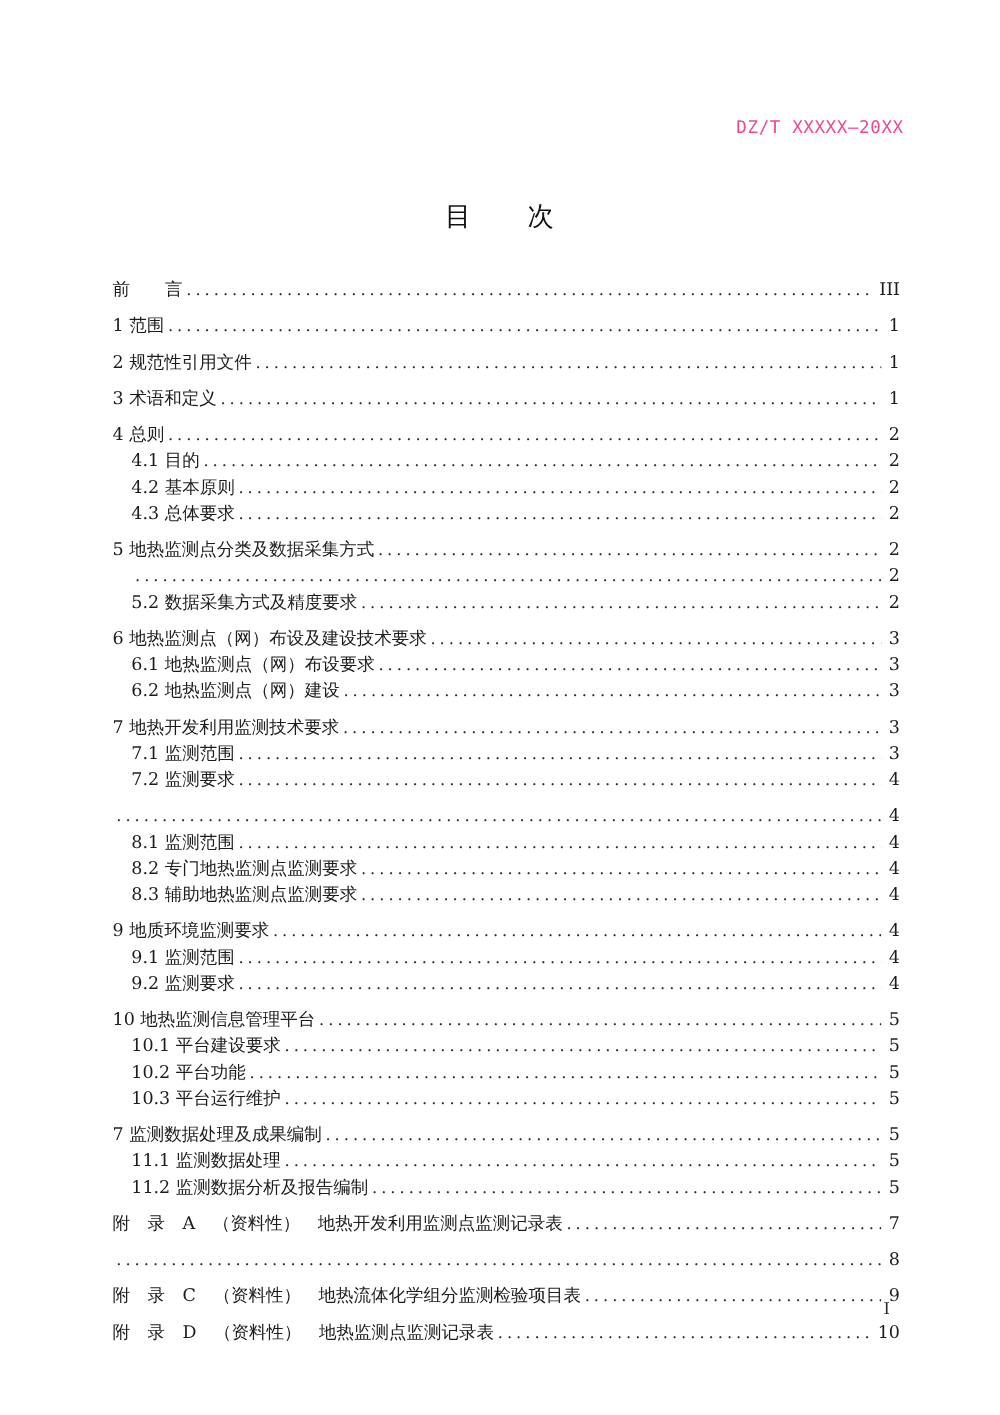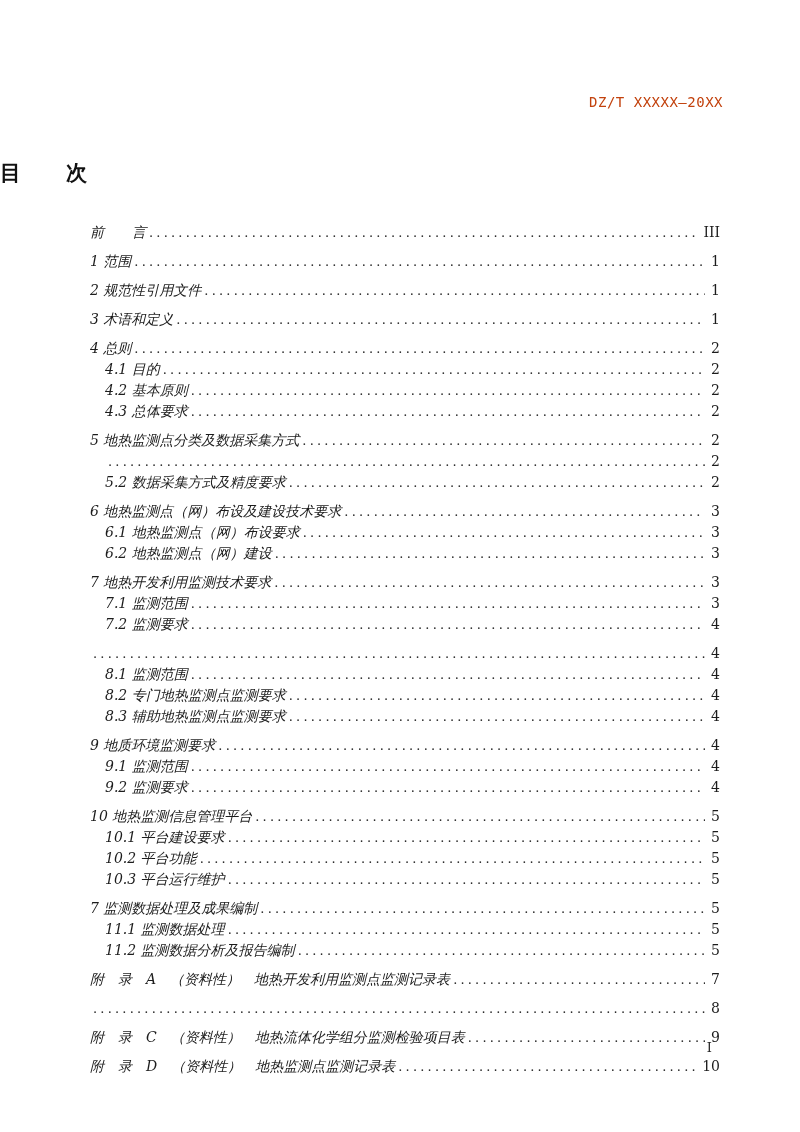--- a/index.html
+++ b/index.html
@@ -11,50 +11,50 @@
     font-family: "DejaVu Serif", "Liberation Serif", serif;
     overflow: hidden;
   }
   .doc-header {
     position: absolute;
     top: 94px;
     right: 77px;
     font-family: "DejaVu Sans Mono", "Liberation Mono", monospace;
     font-size: 14px;
     letter-spacing: 0.5px;
-    color: #c2410c;
+    color: #ec4899;
     margin-left: 42px;
   }
   .doc-title {
     position: absolute;
     top: 159px;
     left: 0;
     width: 100%;
-    text-align: left;
+    text-align: center;
     font-size: 21px;
-    font-weight: bold;
+    font-weight: normal;
     letter-spacing: 1px;
     color: #111111;
   }
   .toc-list {
     position: absolute;
     top: 222px;
     left: 90px;
     right: 80px;
   }
   .toc-line {
     display: flex;
     align-items: baseline;
     line-height: 20px;
     font-size: 14px;
     white-space: nowrap;
   }
   .toc-line.level-0:not(:first-child) { margin-top: 8px; justify-content: center; }
   .toc-line.level-1 { padding-left: 15px; justify-content: space-between; }
-  .toc-label { white-space: nowrap; flex: 0 0 auto; font-style: italic; }
+  .toc-label { white-space: nowrap; flex: 0 0 auto; }
   .toc-dots {
     flex: 1 1 auto;
     overflow: hidden;
     white-space: nowrap;
     margin: 0 3px;
     min-width: 10px;
   }
   .toc-dots::after {
     content: "..........................................................................................................................................................";
     letter-spacing: 3.2px;

